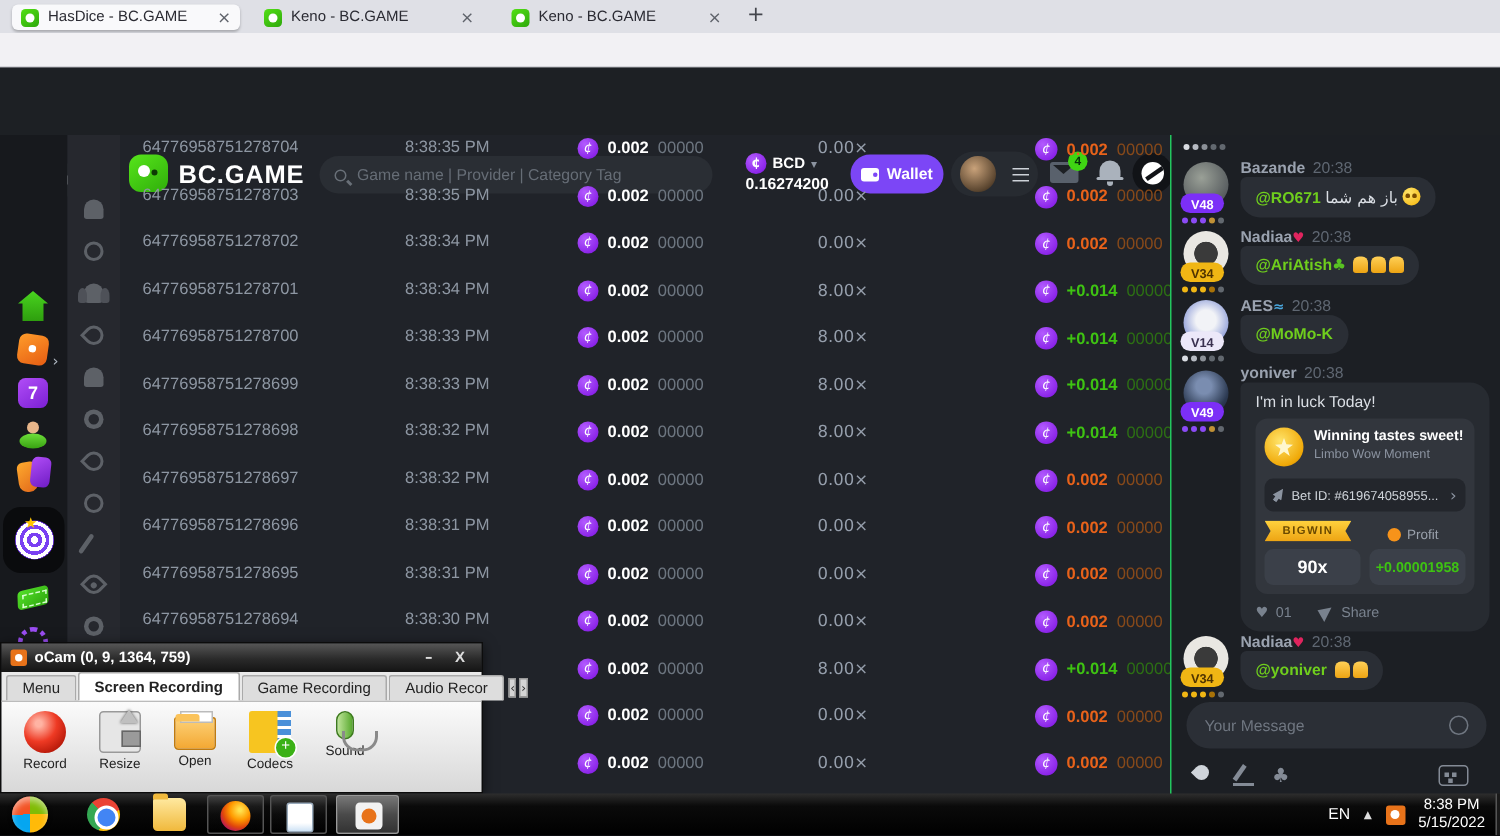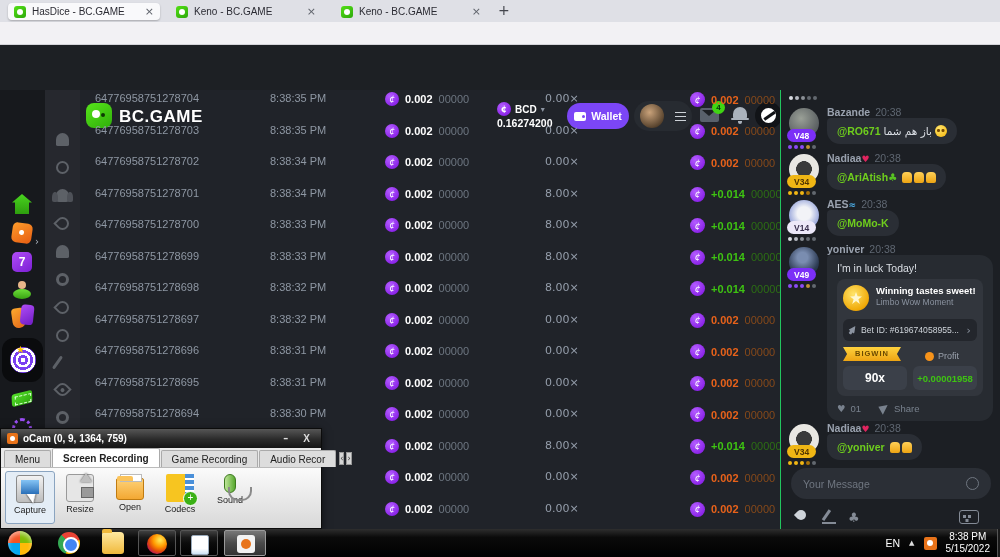--- a/index.html
+++ b/index.html
@@ -280,20 +280,24 @@
     </div>
     <span class="pocket"></span>
     <span class="pawext"></span>
     <span class="ffmenu g">≡</span>
   </div>
 
   <div id="hdr">
     <div id="collapse"></div>
     <div id="logoicon"></div>
     <div id="logotext">BC.GAME</div>
+    <div id="gsearch">
+      <span class="mag"></span>
+      <input placeholder="Game name | Provider | Category Tag" style="">
+    </div>
     <div id="curr">
       <div class="r1">
           <span class="coin g"></span>
           <span>BCD</span>
           <span class="caret g">▾</span>
         </div>
       <div class="r2">0.16274200</div>
     </div>
     <div id="walletbtn">
         <span class="wic"></span>
@@ -658,25 +662,23 @@
     </div>
     <div id="octabs">
       <span class="octab">Menu</span>
       <span class="octab on">Screen Recording</span>
       <span class="octab">Game Recording</span>
       <span class="octab">Audio Recor</span>
       <span class="tscroll g">‹</span>
       <span class="tscroll g">›</span>
     </div>
     <div id="octools">
-      <div class="obtn pressed">
-          <span class="oi oi-cap">
-            <span class="cursor"></span>
-          </span>
-          <span class="lbl">Capture</span>
+      <div class="obtn">
+          <span class="oi oi-rec"></span>
+          <span class="lbl">Record</span>
         </div>
       <div class="obtn">
           <span class="oi oi-rsz"></span>
           <span class="lbl">Resize</span>
         </div>
       <div class="obtn">
           <span class="oi oi-open"></span>
           <span class="lbl">Open</span>
         </div>
       <div class="obtn">

